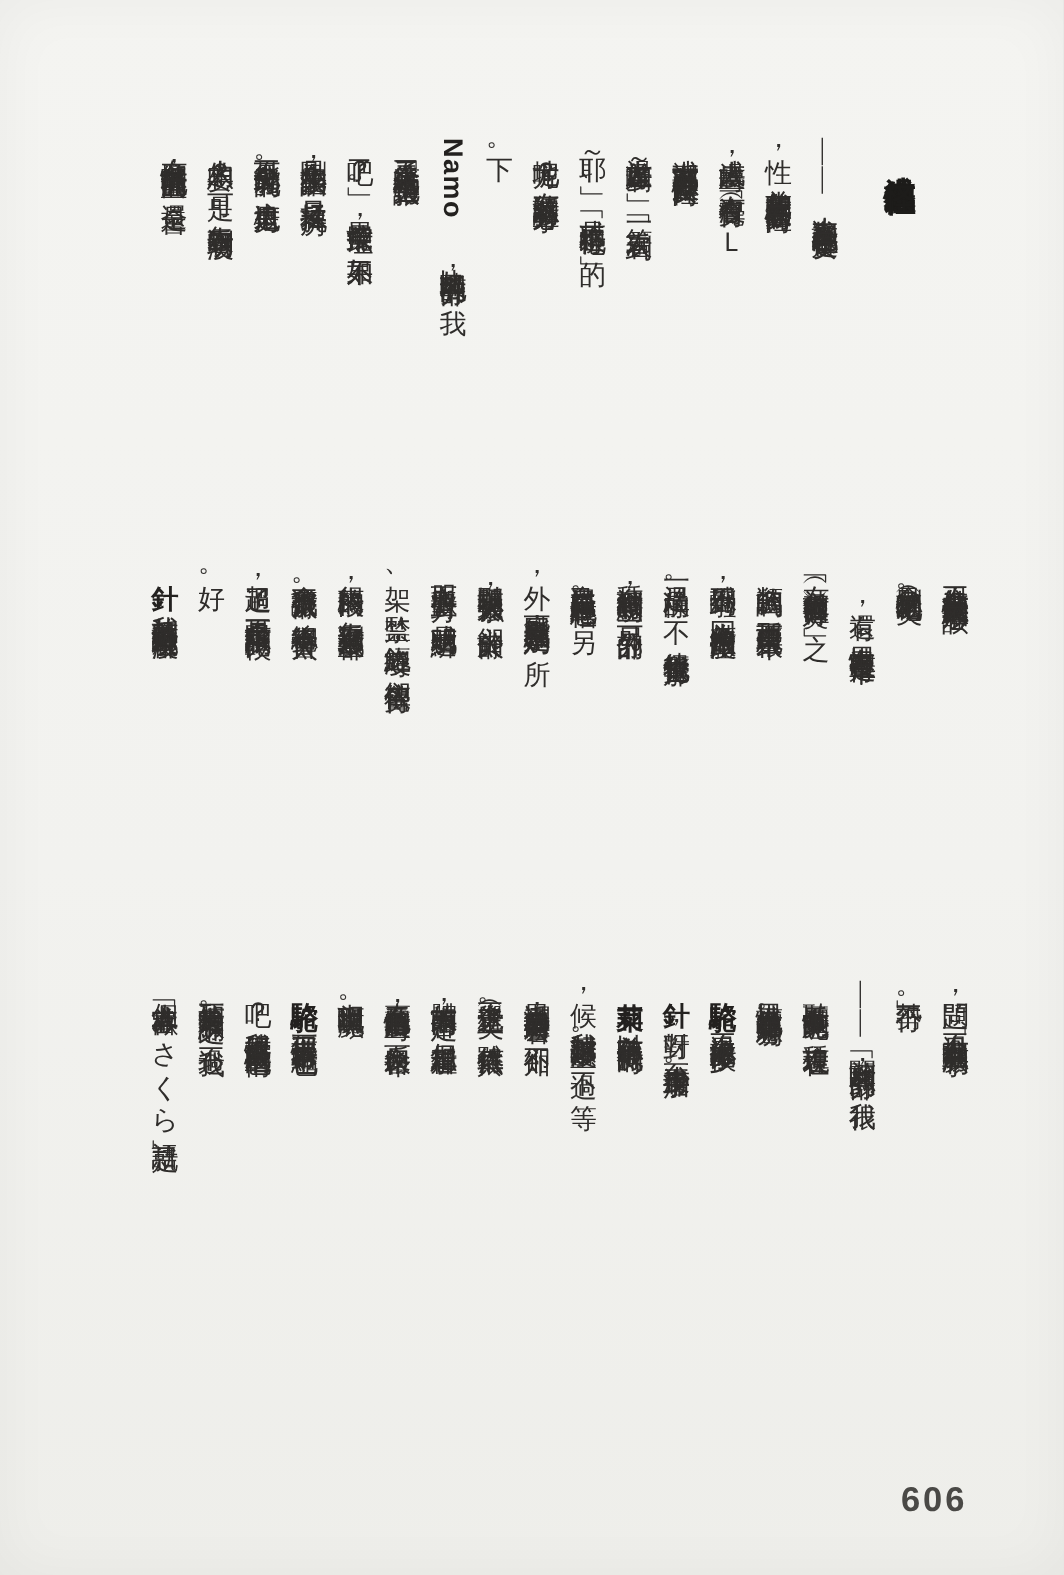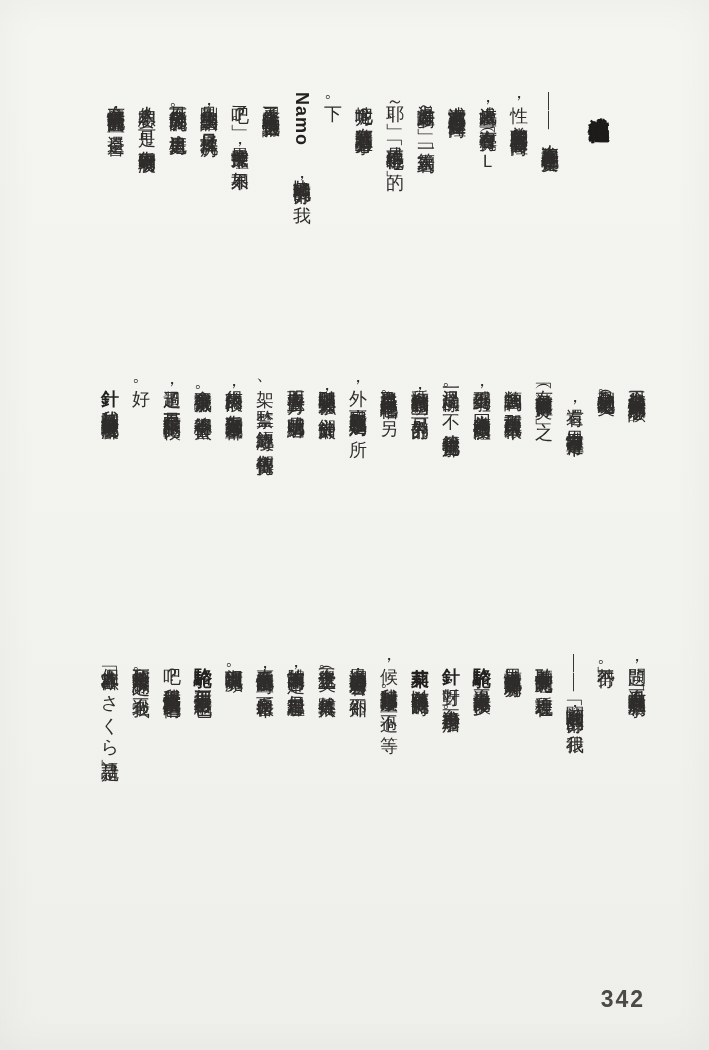--- a/index.html
+++ b/index.html
@@ -106,14 +106,14 @@
       <p>風潮過去後再重新回去看，卻不知</p>
       <p>不覺就迷上了（笑）。雖然得依具</p>
       <p>體的故事內容而定，但是想看那種</p>
       <p>賣蠢系的色情漫畫時，反而會很希</p>
       <p>望出現啊嘿顏呢。</p>
       <p><span class="speaker">駱駝</span>　但那種表情本身一點也不色</p>
       <p>吧？我覺得男性向成人漫畫的色情</p>
       <p>和搞笑常常只有一線之隔。不過我</p>
       <p>個人非常喜歡「みさくら語」就是</p>
     </div>
-  <div class="pagenum">342</div>
+  <div class="pagenum">606</div>
 </div>
 
 </body></html>

